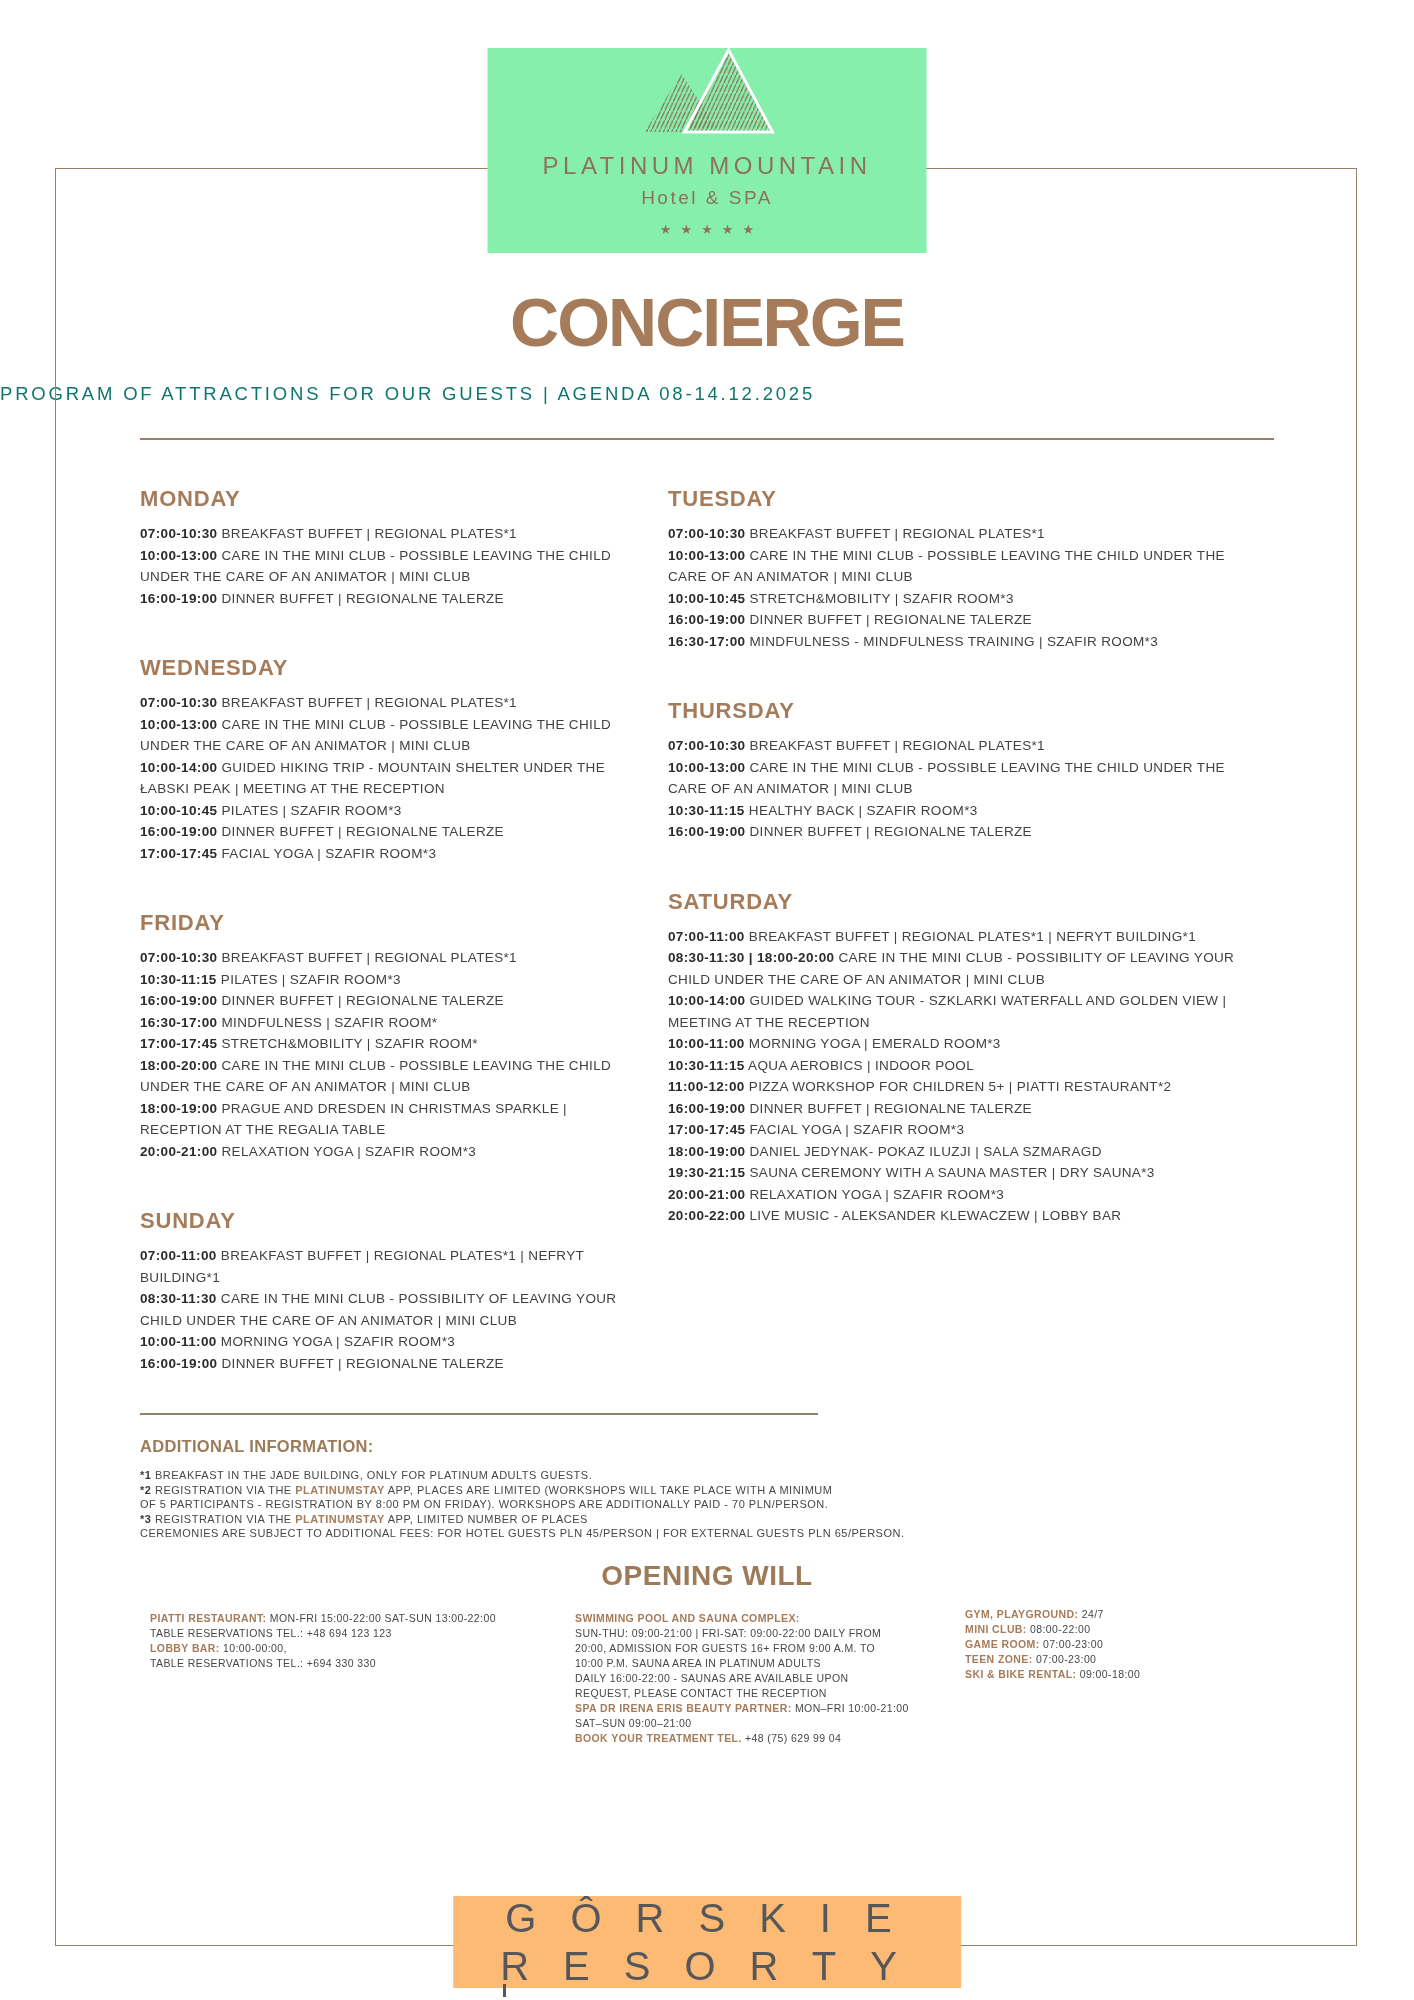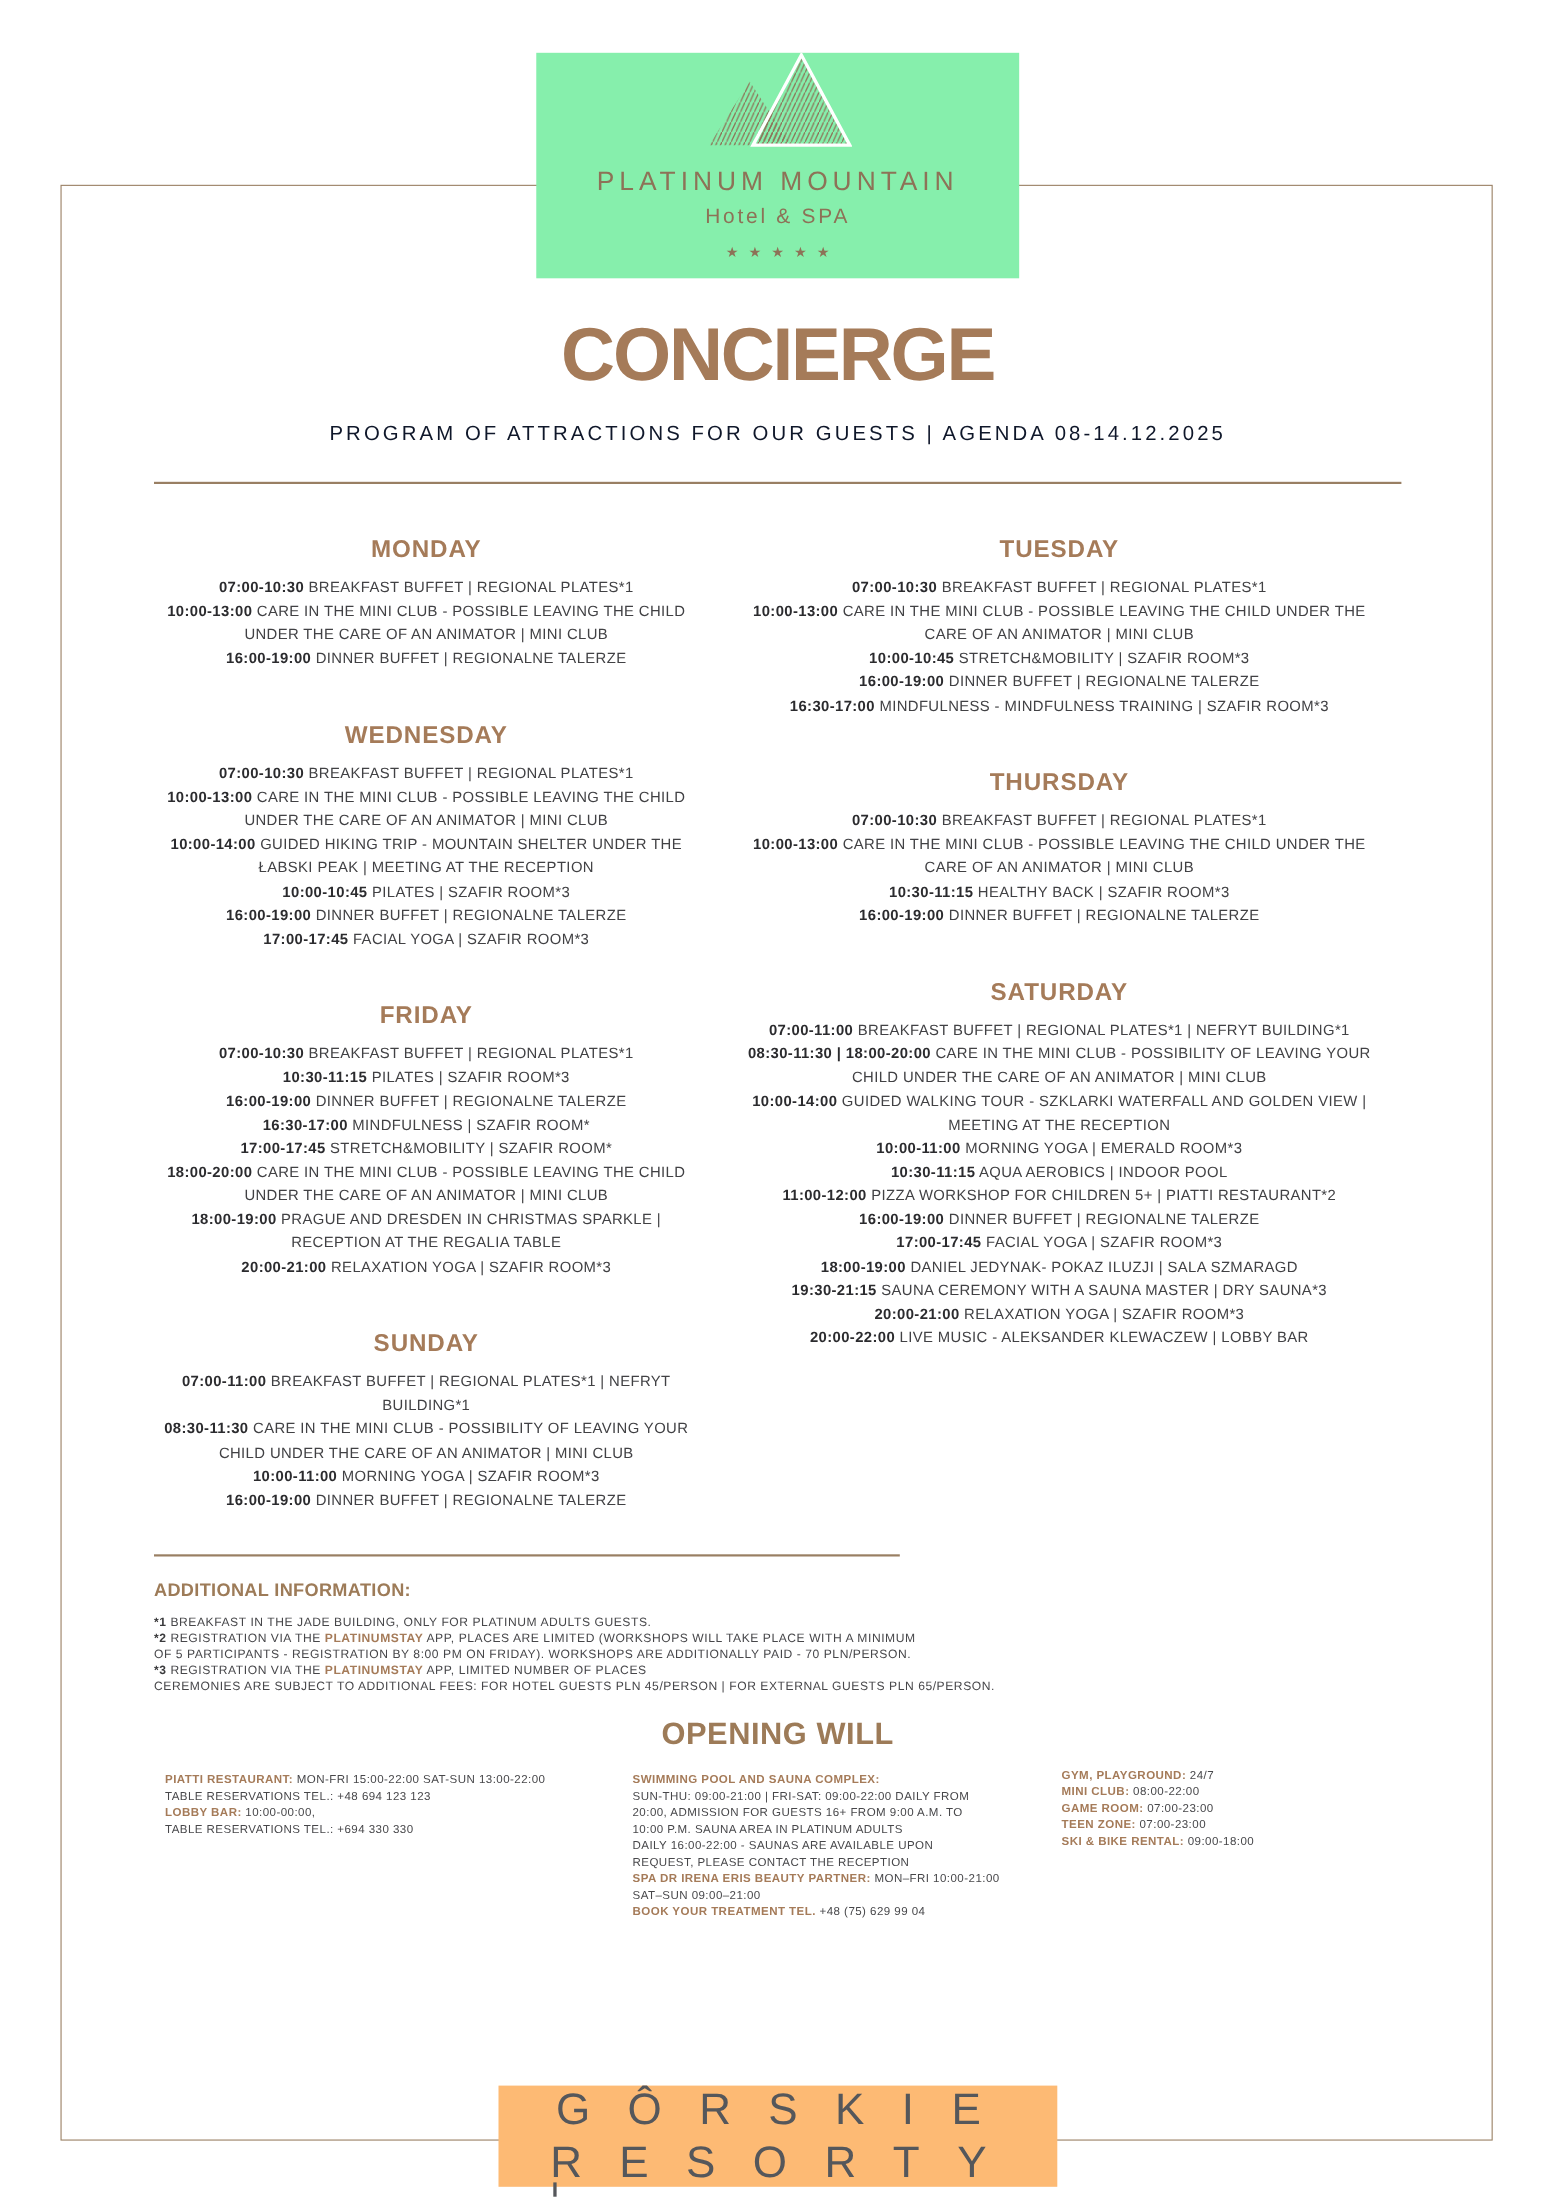--- a/index.html
+++ b/index.html
@@ -19,29 +19,29 @@
   .logo-svg { display:block; margin:0 auto; }
   .brand-name { margin-top:16px; font-size:24px; letter-spacing:4.5px; color:#8d7257; white-space:nowrap; }
   .brand-sub  { margin-top:7px; font-size:19px; letter-spacing:2.5px; color:#8d7257; }
   .brand-stars{ margin-top:13px; font-size:13px; letter-spacing:9px; padding-left:9px; color:#8d7257; }
   
   .page-title {
     position:absolute; top:288px; left:0; width:100%; text-align:center;
     font-size:68px; line-height:1; font-weight:700; letter-spacing:-2px; color:#a57b59;
   }
   .page-subtitle {
-    position:absolute; top:383px; left:0; width:100%; text-align:center;
-    font-size:18.5px; letter-spacing:2.8px; color:#0f172a;
+    position:absolute; top:383px; left:0; width:100%; 
+    font-size:18.5px; letter-spacing:2.8px; color:#0f766e;
   }
   .divider-top { position:absolute; left:140px; top:438px; width:1134px; height:2px; background:#997f63; }
   
   .col { position:absolute; top:486px; z-index:2; }
   .col-left  { left:140px; width:495px; }
   .col-right { left:668px; width:590px; }
-  .day-section { margin:0 0 46px 0;text-align:center; }
+  .day-section { margin:0 0 46px 0; }
   .day-heading {
     margin:0 0 11px 0; font-size:22px; font-weight:700; letter-spacing:0.8px; color:#a57b59;
   }
   .day-item { margin:0; font-size:13.5px; line-height:21.5px; letter-spacing:0.35px; color:#414144; }
   .day-item .time { font-weight:700; color:#2b2b2e;margin-top:24px; }
   
   .divider-add { position:absolute; left:140px; top:1413px; width:678px; height:2px; background:#997f63; }
   .addinfo-heading {
     position:absolute; left:140px; top:1437px; font-size:16.5px; font-weight:700;
     letter-spacing:0.3px; color:#9d7b58;

